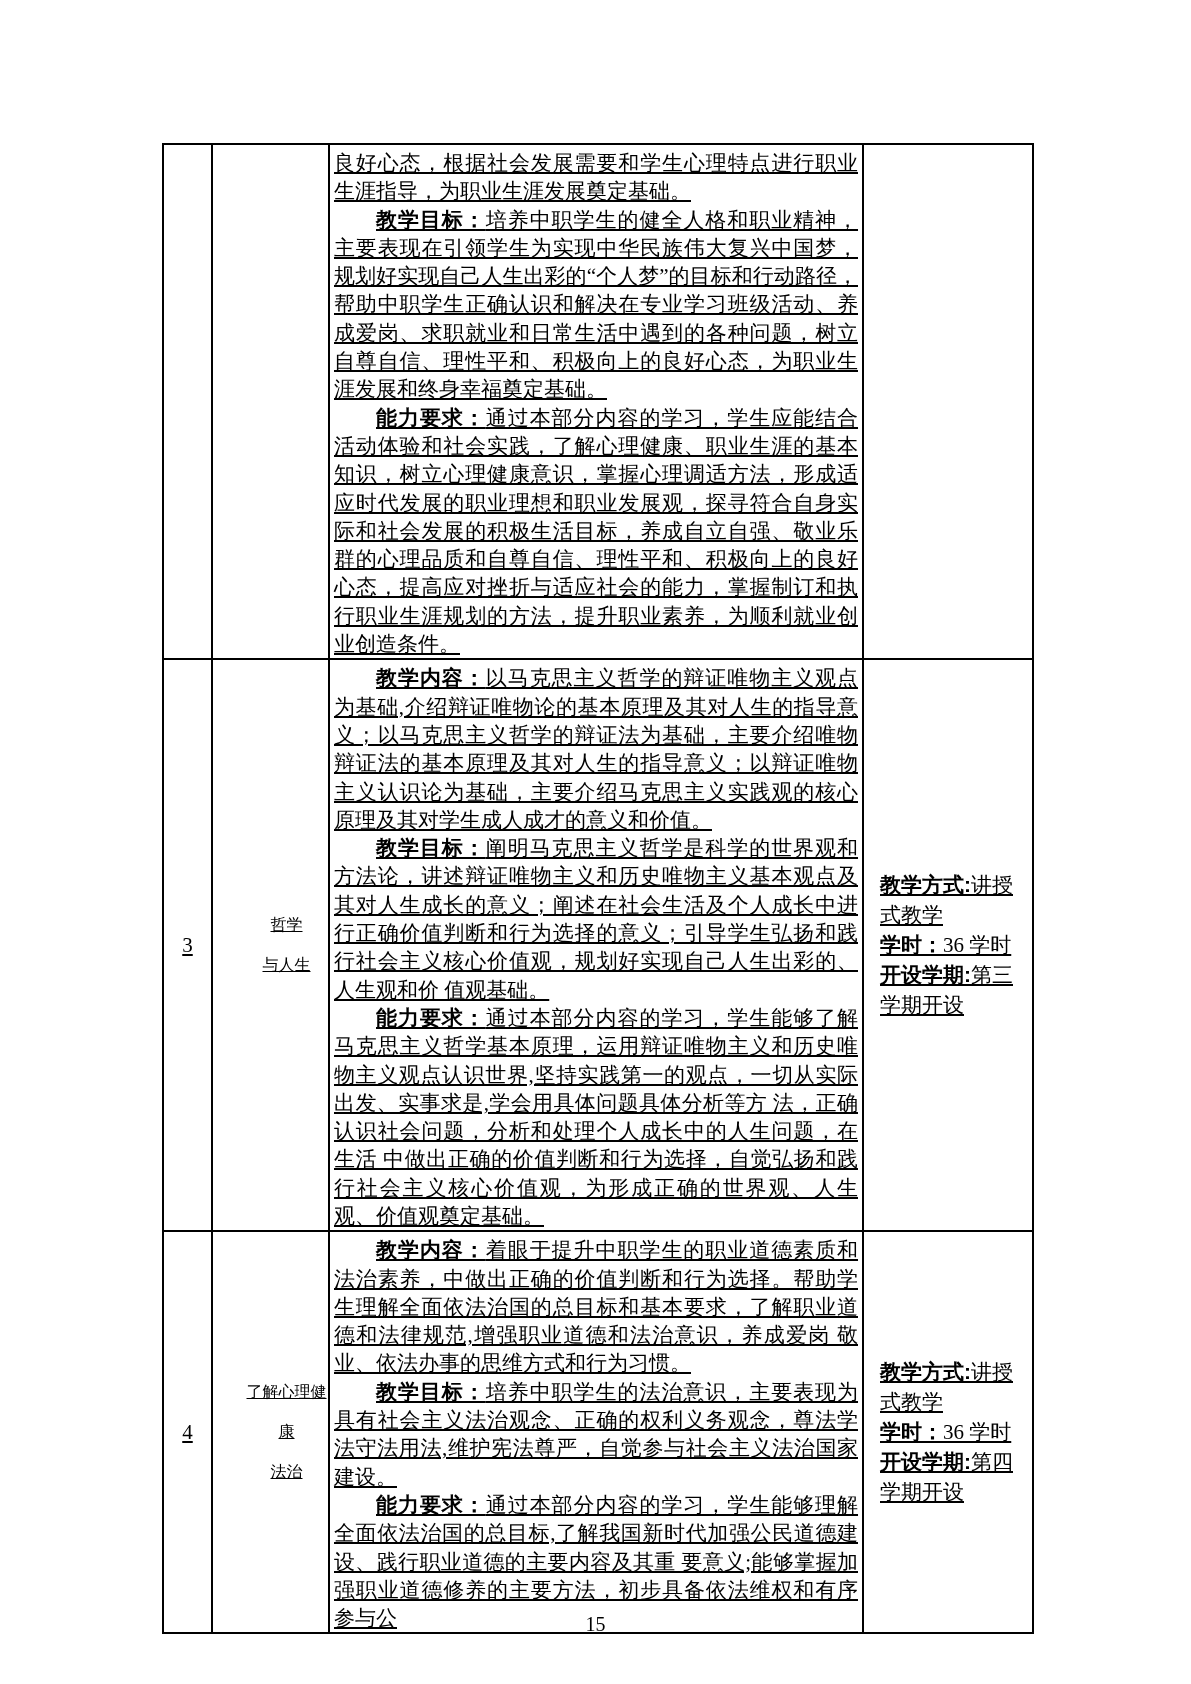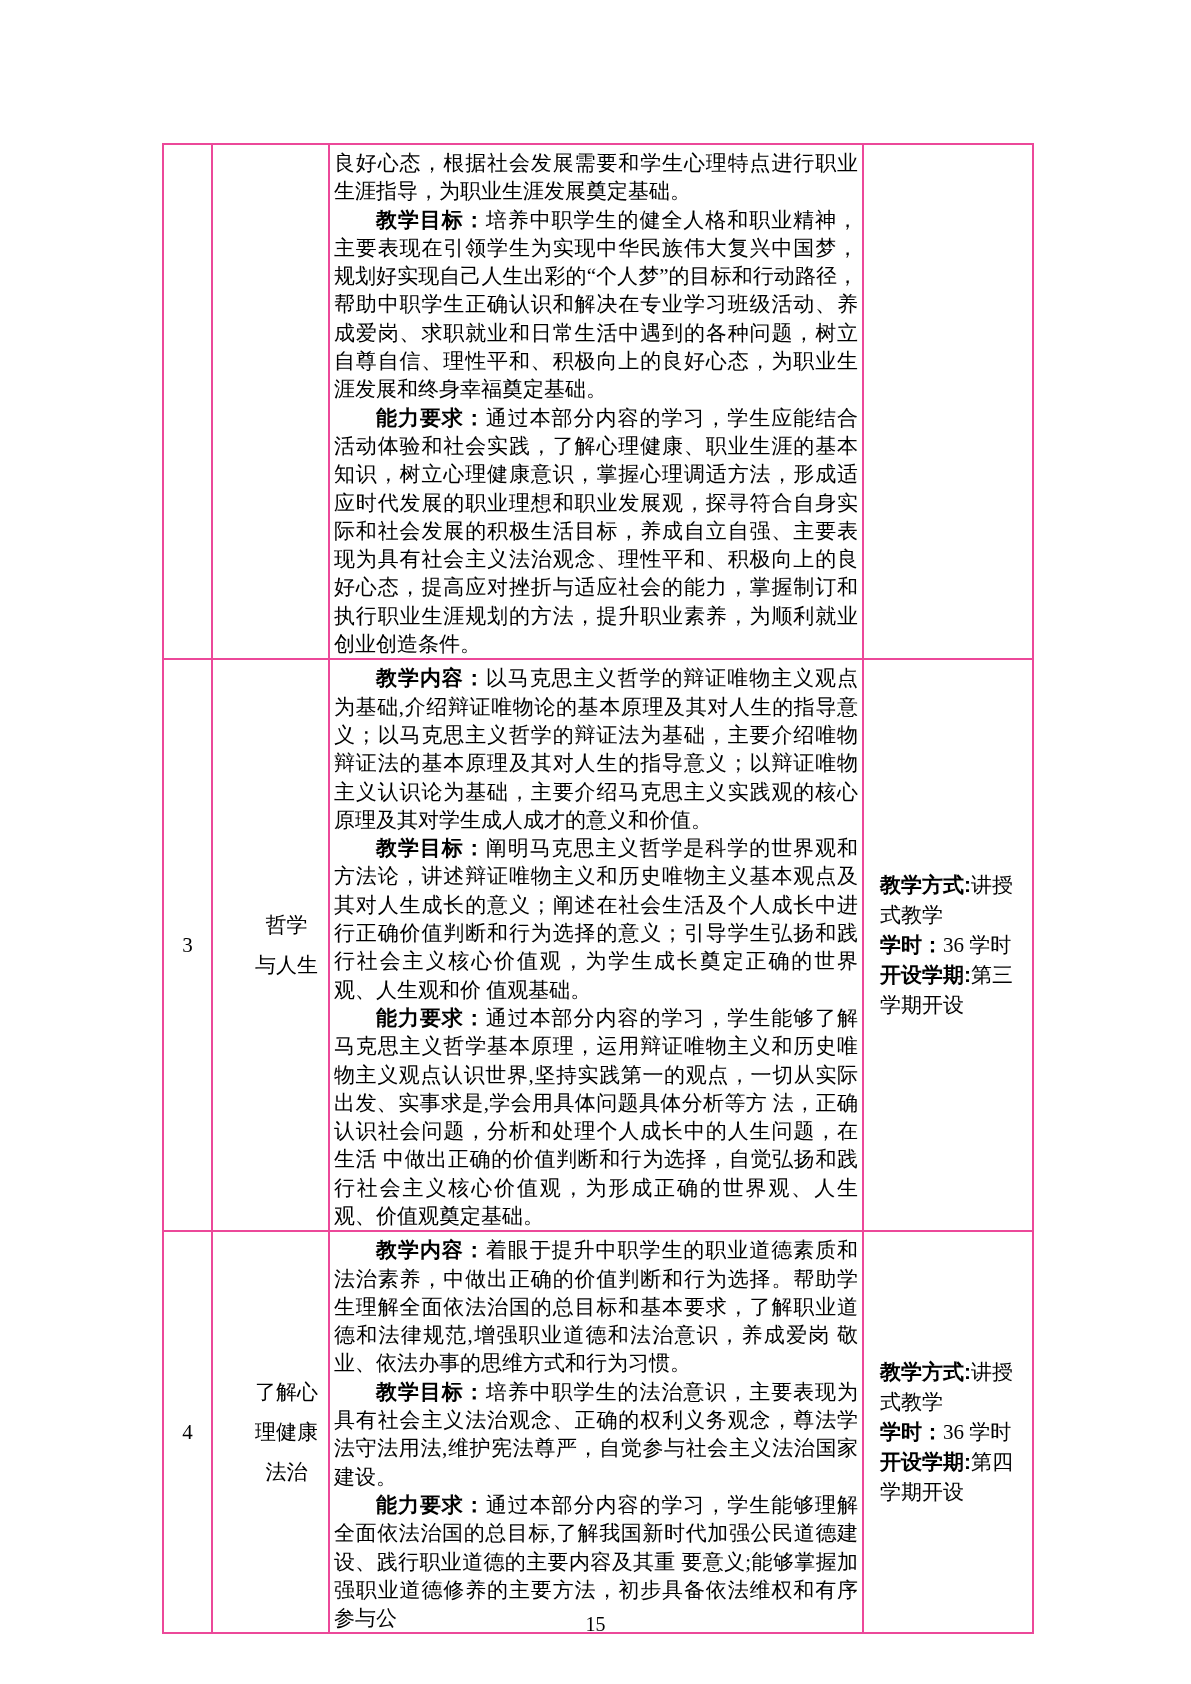--- a/index.html
+++ b/index.html
@@ -13,40 +13,41 @@
   .sheet { position: absolute; inset: 0; background: #fff; }
 
   table.course-table {
     position: absolute;
     left: 162px; top: 143px;
     width: 870px;
     border-collapse: collapse;
     table-layout: fixed;
   }
   td {
-    border: 2px solid #ec4899;
+    border: 2px solid #000000;
     vertical-align: middle;
     overflow: hidden;
+    text-decoration: underline;
   }
   col.c-num  { width: 49px; }
   col.c-name { width: 117px; }
   col.c-body { width: 534px; }
   col.c-info { width: 170px; }
 
   tr.r0 { height: 484px; }
   tr.r1 { height: 568px; }
   tr.r2 { height: 348px; }
 
   .num-cell {
     text-align: center;
     font-size: 21px;
   }
   .name-cell {
     text-align: center;
-    font-size: 21px;
+    font-size: 16px;
     line-height: 40px;
     padding-left: 32px;
   }
   .content-cell {
     vertical-align: top;
     padding: 4px 4px 0 4px;
   }
   .para {
     font-size: 21px;
     line-height: 28.3px;
@@ -88,34 +89,34 @@
     <tbody>
         <tr class="r0">
       <td class="num-cell"></td>
       <td class="name-cell">
         <span></span><br>
         <span></span>
       </td>
       <td class="content-cell">
         <p class="para"><span>良好心态，根据社会发展需要和学生心理特点进行职业生涯指导，为职业生涯发展奠定基础。</span></p>
         <p class="para indent"><b class="lbl">教学目标：</b><span>培养中职学生的健全人格和职业精神，主要表现在引领学生为实现中华民族伟大复兴中国梦，规划好实现自己人生出彩的“个人梦”的目标和行动路径，帮助中职学生正确认识和解决在专业学习班级活动、养成爱岗、求职就业和日常生活中遇到的各种问题，树立自尊自信、理性平和、积极向上的良好心态，为职业生涯发展和终身幸福奠定基础。</span></p>
-        <p class="para indent"><b class="lbl">能力要求：</b><span>通过本部分内容的学习，学生应能结合活动体验和社会实践，了解心理健康、职业生涯的基本知识，树立心理健康意识，掌握心理调适方法，形成适应时代发展的职业理想和职业发展观，探寻符合自身实际和社会发展的积极生活目标，养成自立自强、主要表现为具有社会主义法治观念、理性平和、积极向上的良好心态，提高应对挫折与适应社会的能力，掌握制订和执行职业生涯规划的方法，提升职业素养，为顺利就业创业创造条件。</span></p>
+        <p class="para indent"><b class="lbl">能力要求：</b><span>通过本部分内容的学习，学生应能结合活动体验和社会实践，了解心理健康、职业生涯的基本知识，树立心理健康意识，掌握心理调适方法，形成适应时代发展的职业理想和职业发展观，探寻符合自身实际和社会发展的积极生活目标，养成自立自强、敬业乐群的心理品质和自尊自信、理性平和、积极向上的良好心态，提高应对挫折与适应社会的能力，掌握制订和执行职业生涯规划的方法，提升职业素养，为顺利就业创业创造条件。</span></p>
       </td>
       <td class="info-cell"></td>
     </tr>
 
     <tr class="r1">
       <td class="num-cell">3</td>
       <td class="name-cell">
         <span>哲学</span><br>
         <span>与人生</span>
       </td>
       <td class="content-cell">
         <p class="para indent"><b class="lbl">教学内容：</b><span>以马克思主义哲学的辩证唯物主义观点为基础,介绍辩证唯物论的基本原理及其对人生的指导意义；以马克思主义哲学的辩证法为基础，主要介绍唯物辩证法的基本原理及其对人生的指导意义；以辩证唯物主义认识论为基础，主要介绍马克思主义实践观的核心原理及其对学生成人成才的意义和价值。</span></p>
-        <p class="para indent"><b class="lbl">教学目标：</b><span>阐明马克思主义哲学是科学的世界观和方法论，讲述辩证唯物主义和历史唯物主义基本观点及其对人生成长的意义；阐述在社会生活及个人成长中进行正确价值判断和行为选择的意义；引导学生弘扬和践行社会主义核心价值观，为学生成长奠定正确的世界观、人生观和价 值观基础。</span></p>
+        <p class="para indent"><b class="lbl">教学目标：</b><span>阐明马克思主义哲学是科学的世界观和方法论，讲述辩证唯物主义和历史唯物主义基本观点及其对人生成长的意义；阐述在社会生活及个人成长中进行正确价值判断和行为选择的意义；引导学生弘扬和践行社会主义核心价值观，规划好实现自己人生出彩的、人生观和价 值观基础。</span></p>
         <p class="para indent"><b class="lbl">能力要求：</b><span>通过本部分内容的学习，学生能够了解马克思主义哲学基本原理，运用辩证唯物主义和历史唯物主义观点认识世界,坚持实践第一的观点，一切从实际出发、实事求是,学会用具体问题具体分析等方 法，正确认识社会问题，分析和处理个人成长中的人生问题，在生活 中做出正确的价值判断和行为选择，自觉弘扬和践行社会主义核心价值观，为形成正确的世界观、人生观、价值观奠定基础。</span></p>
       </td>
       <td class="info-cell">
         <p class="info-line"><b class="lbl">教学方式:</b><span>讲授式教学</span></p>
         <p class="info-line"><b class="lbl">学时：</b><span>36 学时</span></p>
         <p class="info-line"><b class="lbl">开设学期:</b><span>第三学期开设</span></p>
       </td>
     </tr>
 
     <tr class="r2">

